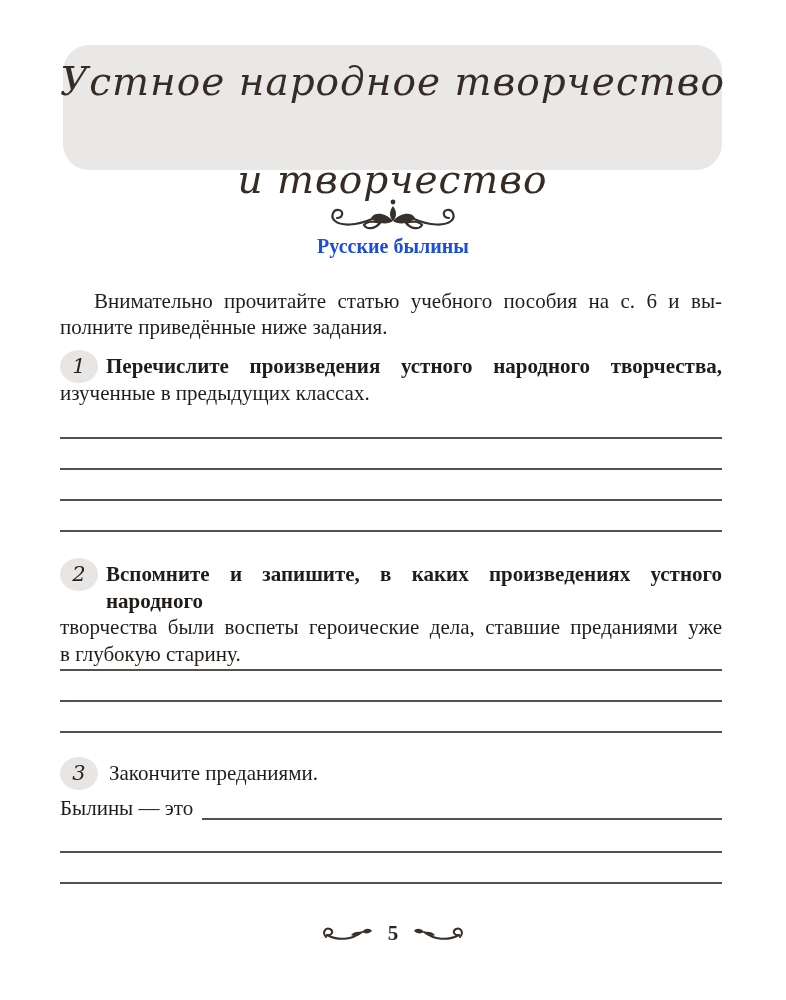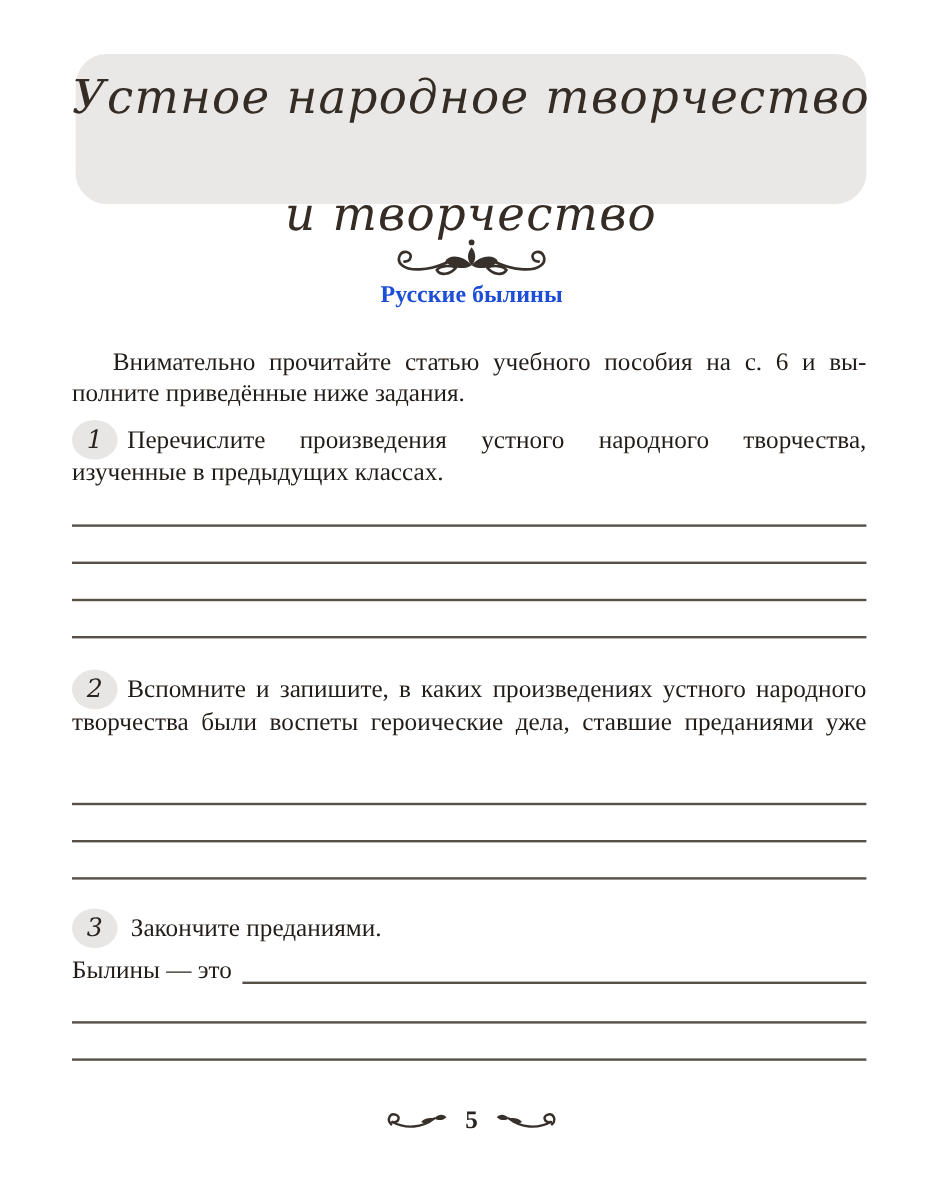--- a/index.html
+++ b/index.html
@@ -63,21 +63,21 @@
   .badge {
     position: absolute; left: 0; top: -3px;
     width: 38px; height: 33px;
     background: #e8e6e4;
     border-radius: 50%;
     display: flex; align-items: center; justify-content: center;
     font-family: "DejaVu Serif", serif;
     font-style: italic; font-size: 21px; color: #2a2420;
   }
   .task3 .badge { position: static; flex: none; margin-right: 11px; }
-  .task .first { padding-left: 46px; }
+  .task .first { padding-left: 46px; font-weight: bold; }
   
   .answers { position: absolute; left: 60px; width: 662px; }
   .g1 { top: 408px; }
   .g2 { top: 640px; }
   .g3 { top: 822px; }
   .answer-line { height: 31px; border-bottom: 2px solid #575049; }
   
   .byliny {
     position: absolute; left: 60px; top: 796px;
     width: 662px; height: 24px;
@@ -137,20 +137,21 @@
     <div class="answer-line"></div>
     <div class="answer-line"></div>
     <div class="answer-line"></div>
     <div class="answer-line"></div>
   </div>
 
   <section class="task task2">
     <span class="badge">2</span>
     <div class="first just">Вспомните и запишите, в каких произведениях устного народного</div>
     <div class="just">творчества были воспеты героические дела, ставшие преданиями уже</div>
+    <div>в глубокую старину.</div>
   </section>
 
   <div class="answers g2">
     <div class="answer-line"></div>
     <div class="answer-line"></div>
     <div class="answer-line"></div>
   </div>
 
   <section class="task task3">
     <span class="badge">3</span>

